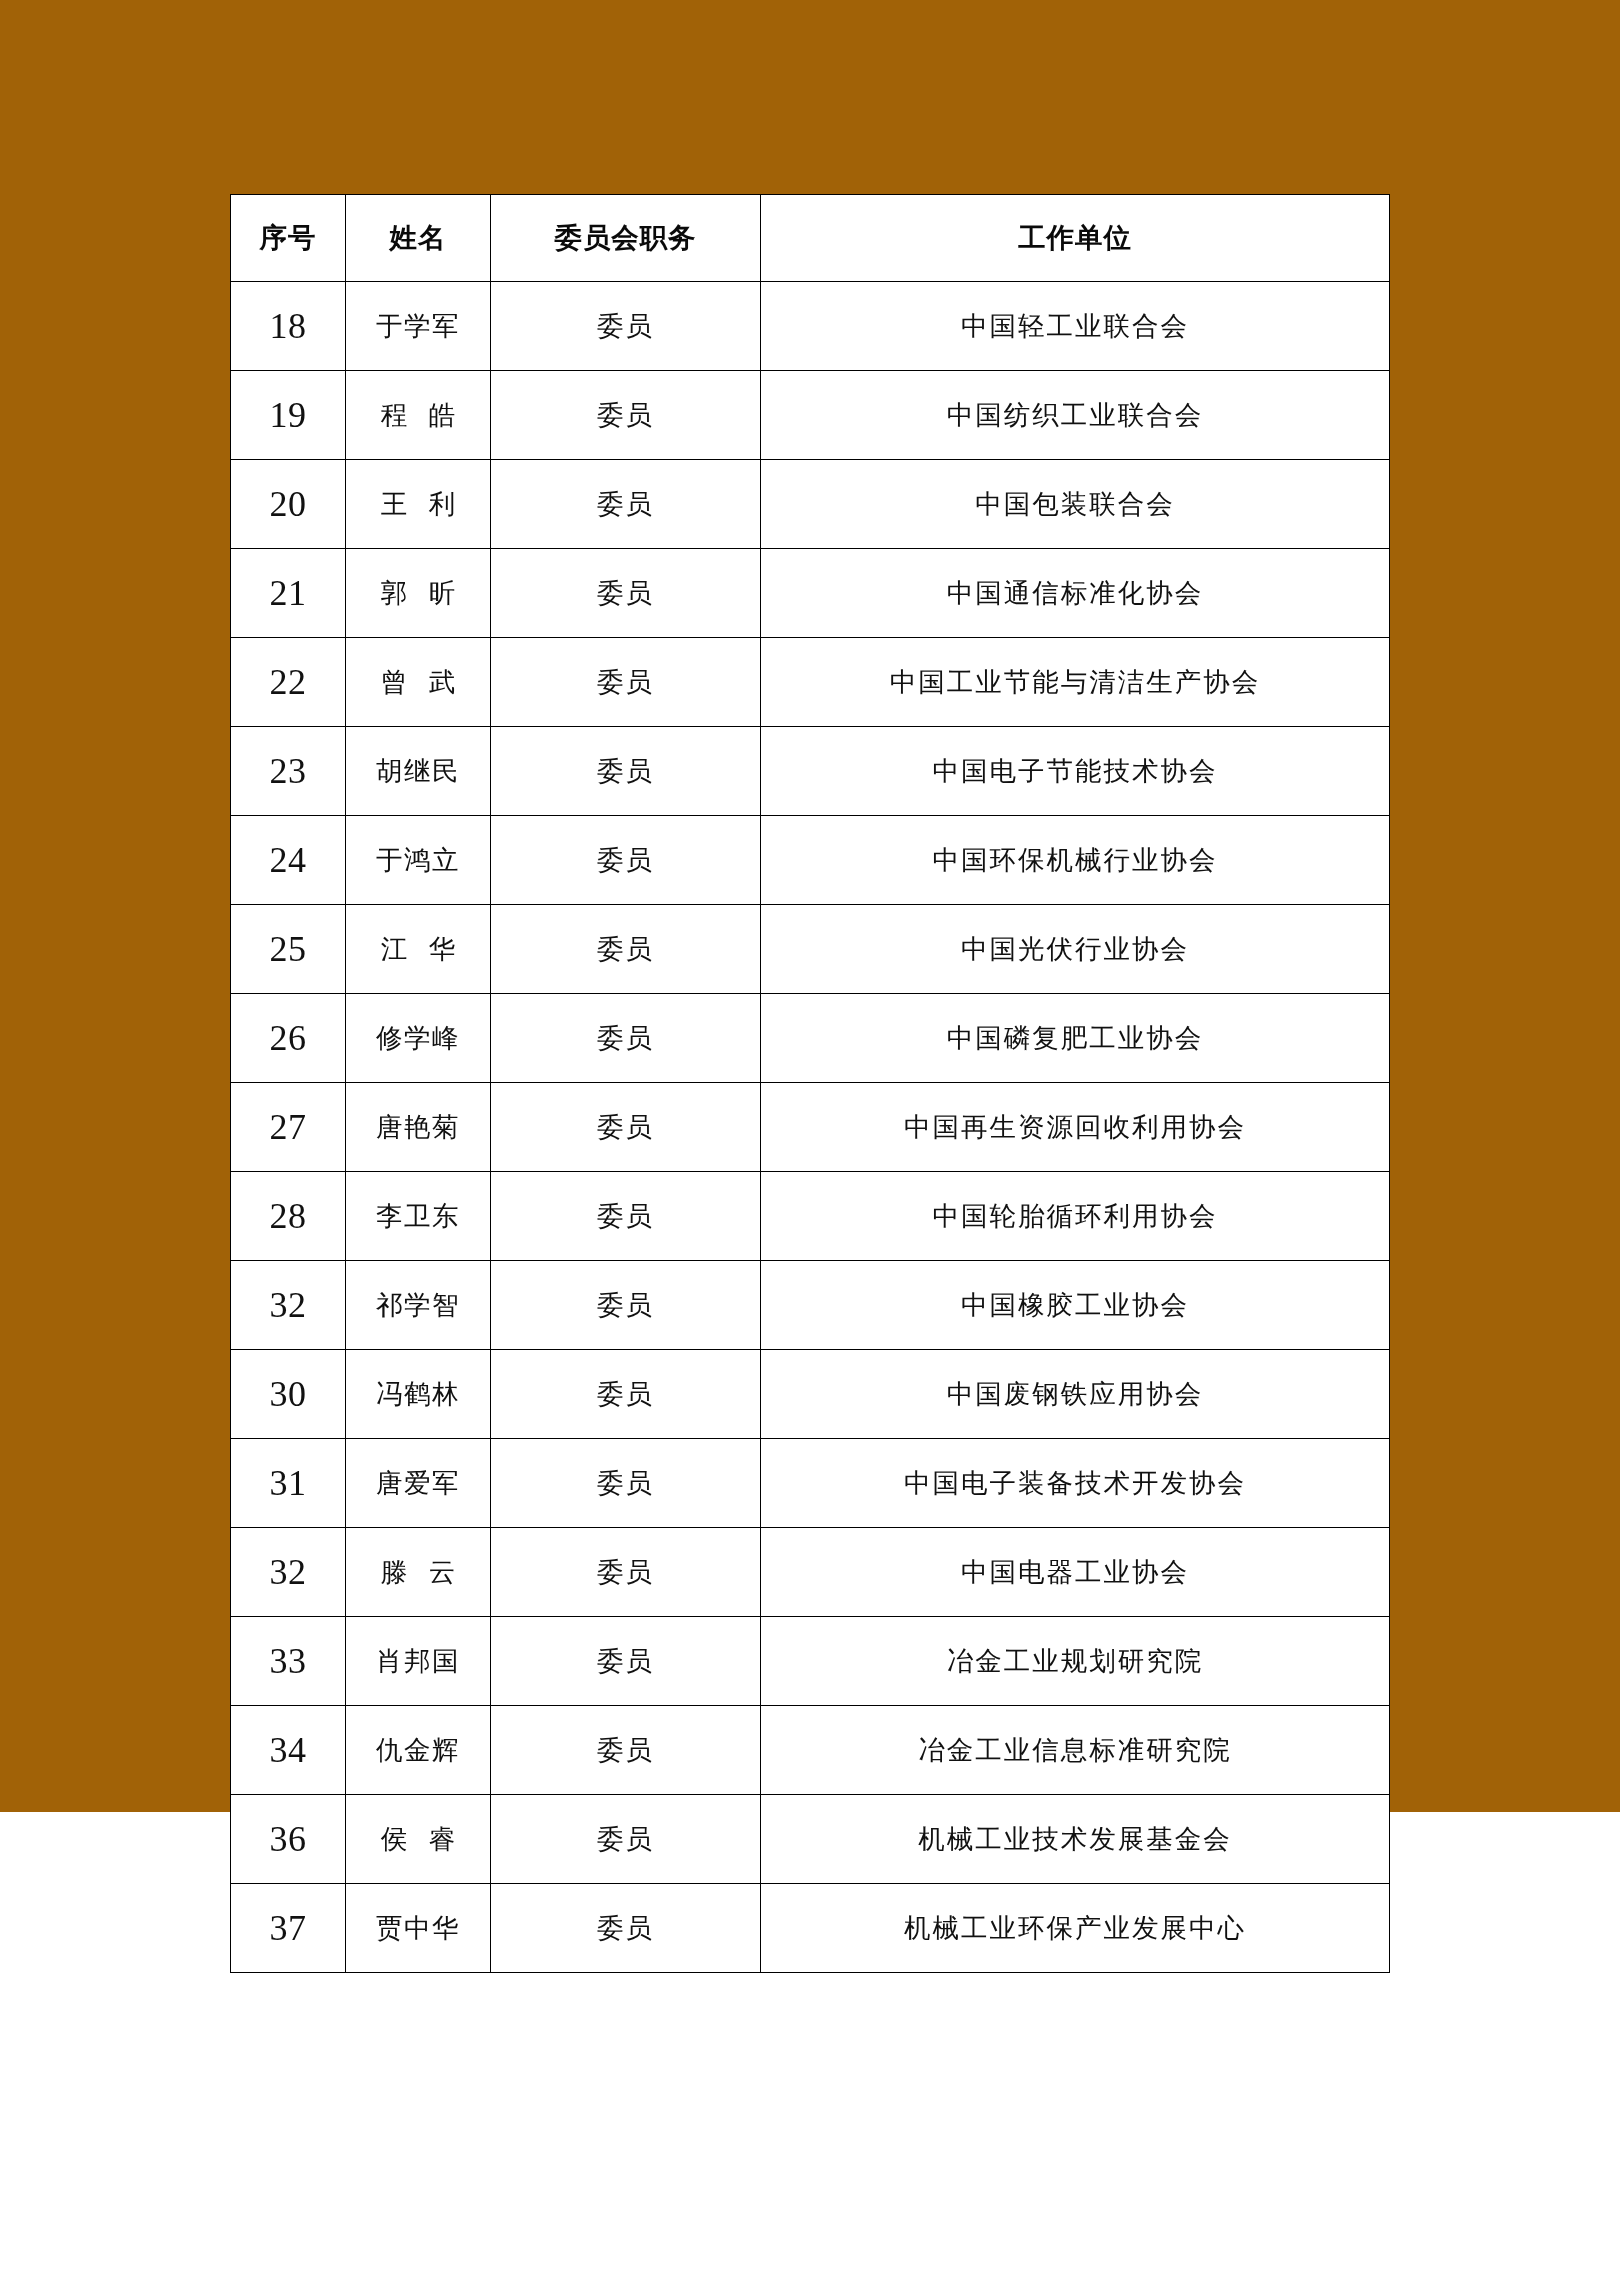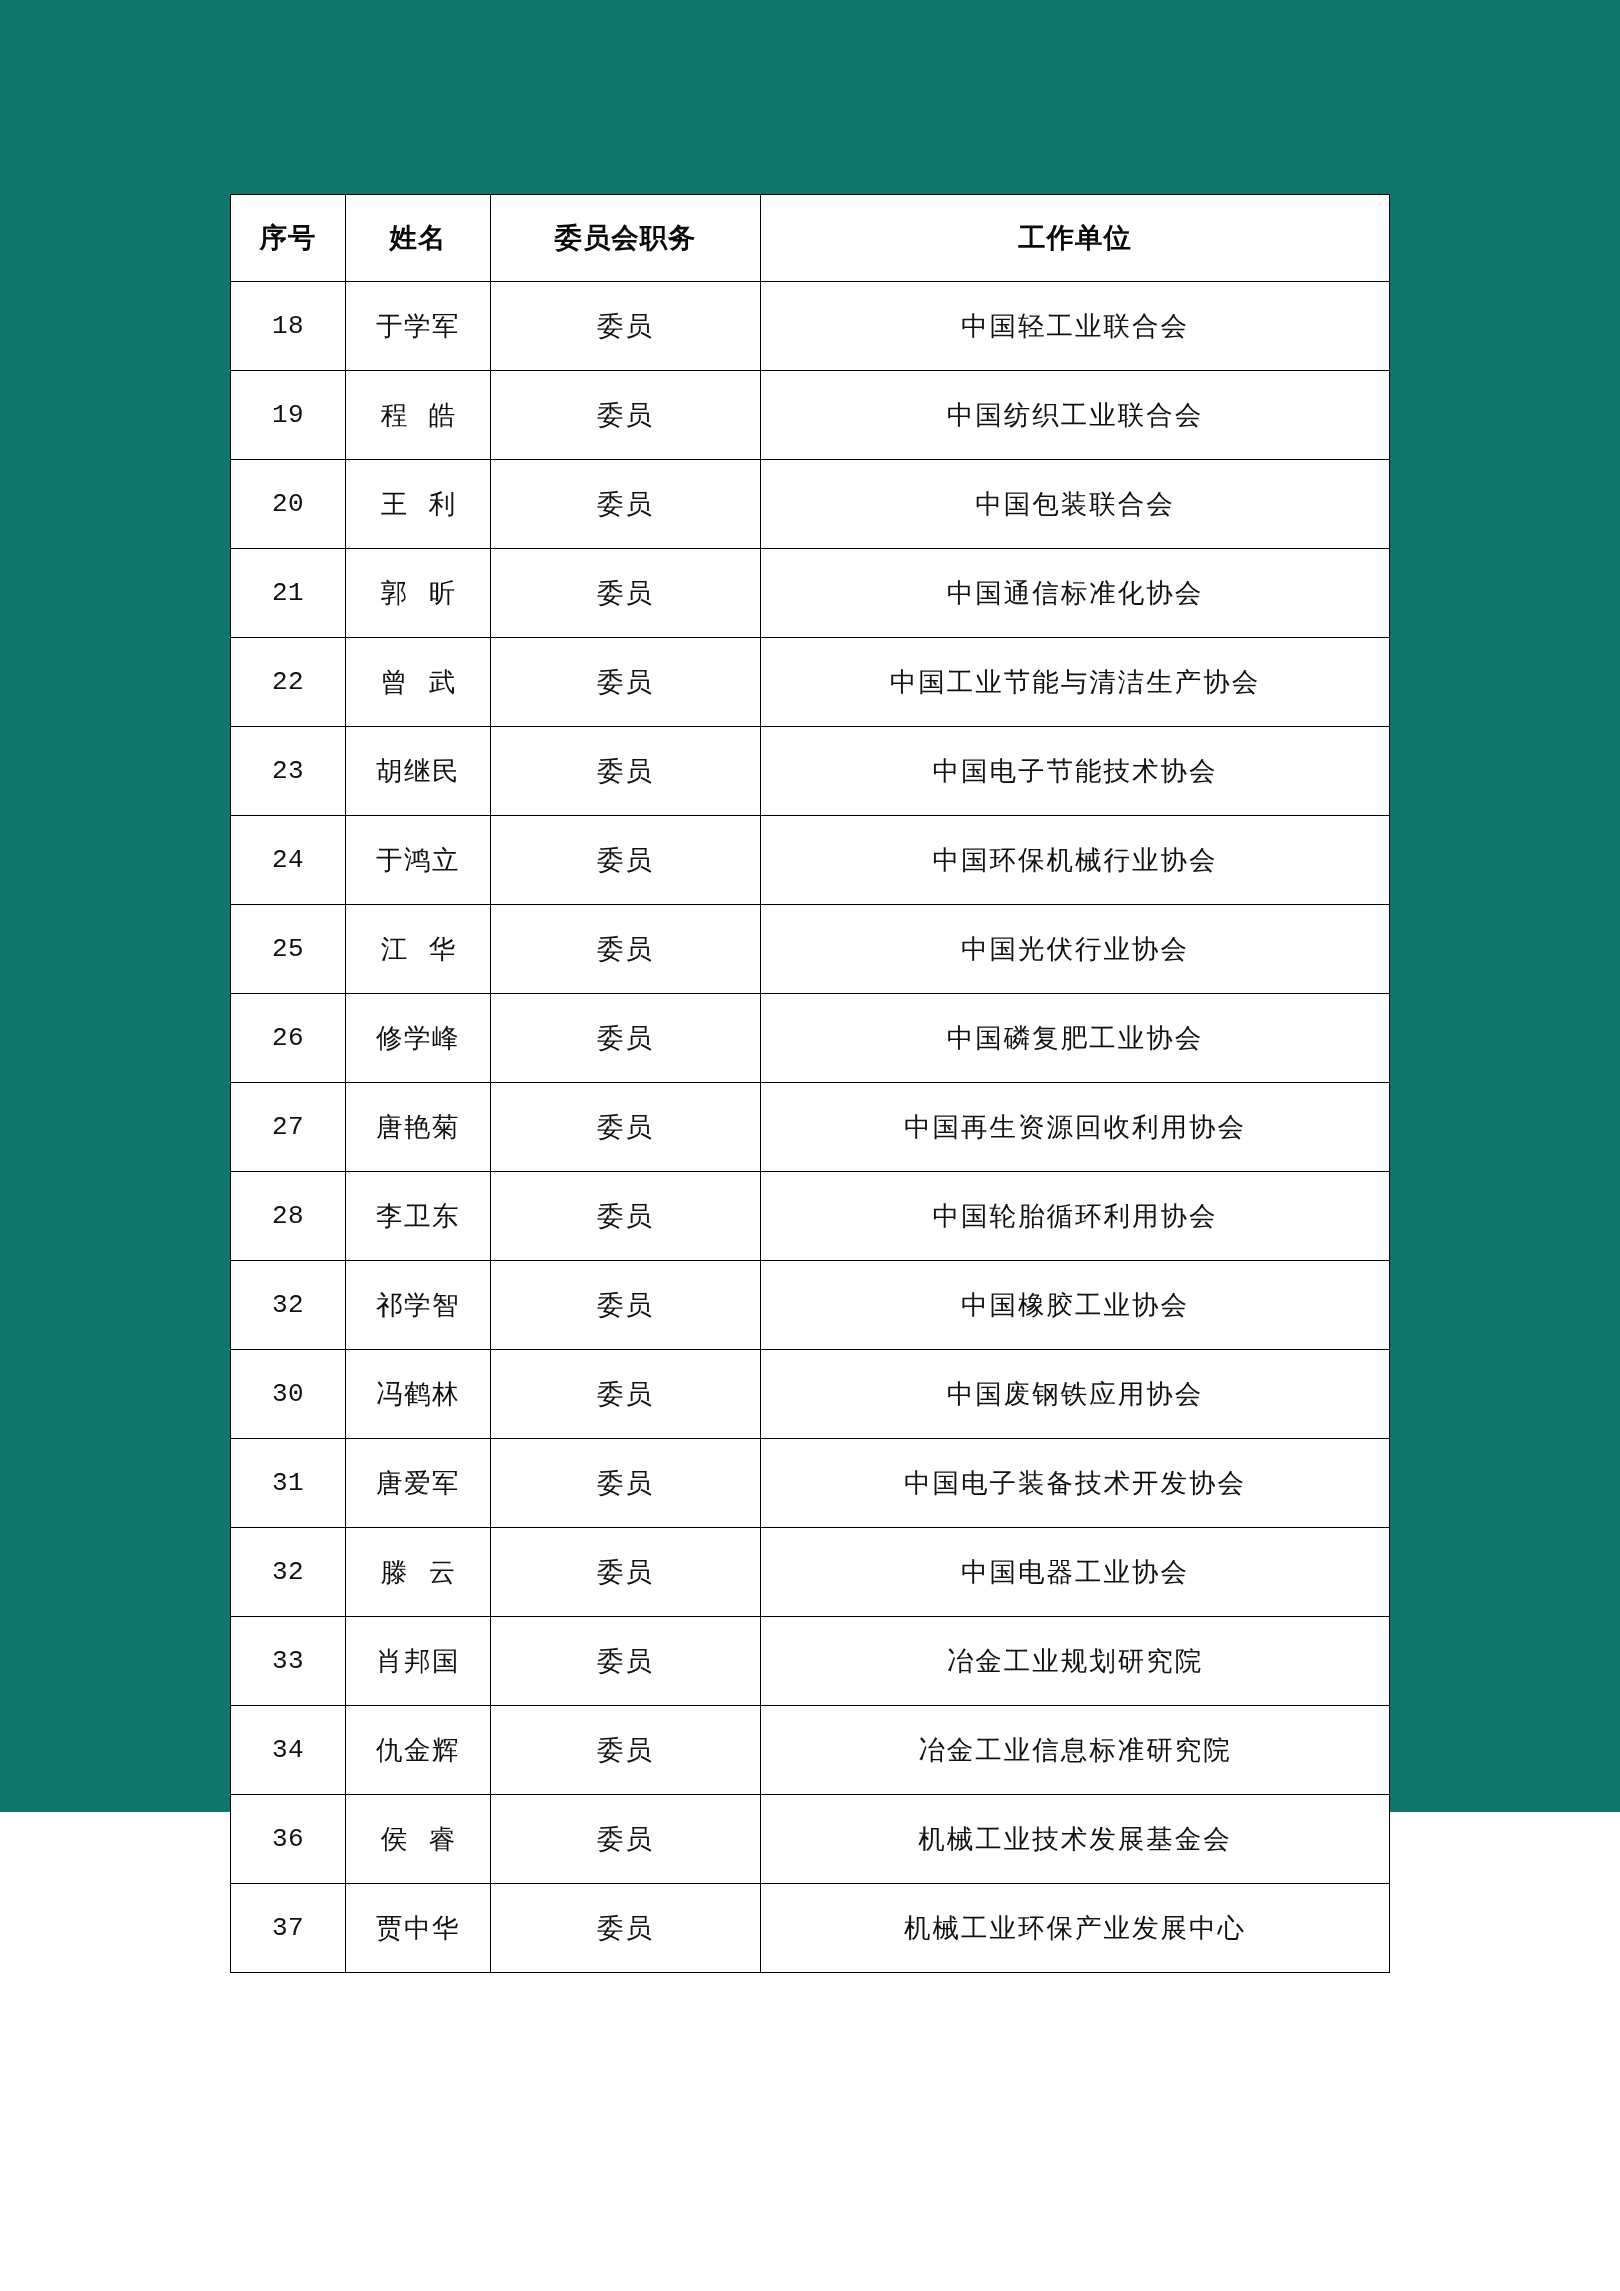--- a/index.html
+++ b/index.html
@@ -15,21 +15,21 @@
     position: relative;
     overflow: hidden;
   }
 
   .page {
     position: absolute;
     left: 0;
     top: 0;
     width: 1620px;
     height: 1812px;
-    background: #0f766e;
+    background: #a16207;
   }
 
   .table-wrap {
     position: absolute;
     left: 230px;
     top: 194px;
     width: 1159px;
   }
 
   table.roster {
@@ -63,22 +63,22 @@
   }
 
   tbody td {
     height: 88px;
     font-size: 26.5px;
     font-weight: 400;
     color: #111111;
   }
 
   tbody td.idx {
-    font-family: Liberation Mono, monospace;
-    font-size: 26px;
+    font-family: Liberation Serif, serif;
+    font-size: 36px;
     letter-spacing: 0.5px;
   }
 
   tbody td.name {
     letter-spacing: 1.5px;
     text-align: center;
   }
 
   
   tbody td.name.spaced .glyphs {

